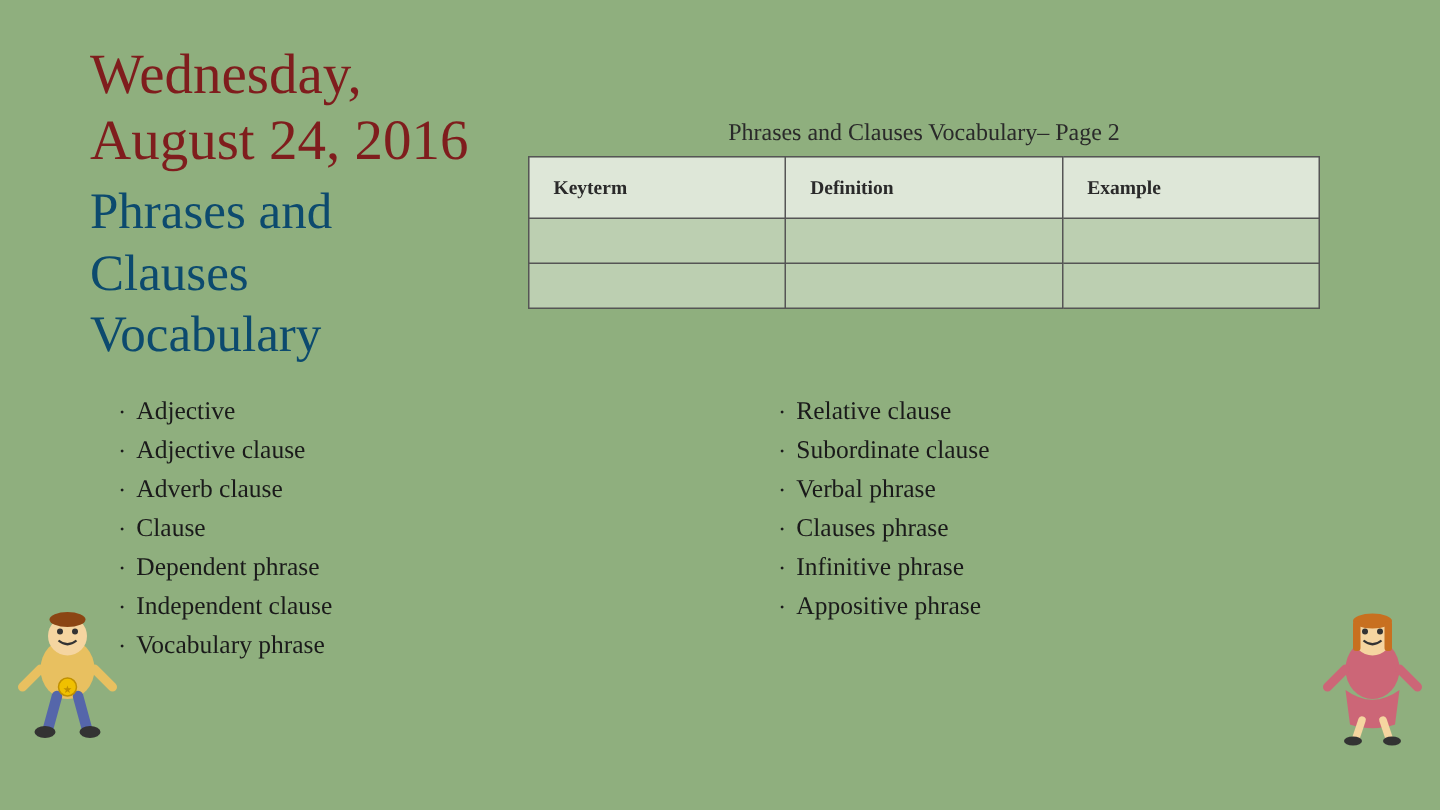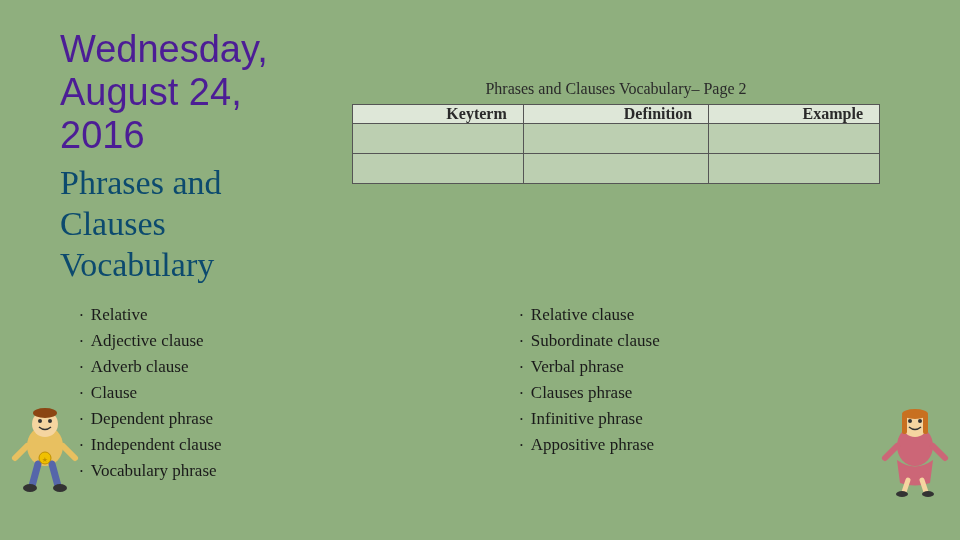--- a/index.html
+++ b/index.html
@@ -15,24 +15,24 @@
 
     .main-container {
       padding: 28px 40px 20px 60px;
       width: 100%;
       height: 100%;
       position: relative;
     }
 
     .title {
       font-size: 38px;
-      color: #4c1d95;
+      color: #7f1d1d;
       font-weight: normal;
       margin-bottom: 6px;
-      font-family: Liberation Sans, sans-serif;
+      font-family: Liberation Serif, serif;
     }
 
     .subtitle {
       font-size: 34px;
       color: #0c4a6e;
       font-weight: normal;
       font-family: 'Georgia', serif;
       line-height: 1.2;
     }
 
@@ -53,25 +53,25 @@
     }
 
     .table {
       width: 100%;
       border-collapse: collapse;
       background: rgba(255,255,255,0.4);
     }
 
     .table th {
       border: 1px solid #555;
-      padding: 0 16px;
-      font-size: 16px;
+      padding: 12px 16px;
+      font-size: 13px;
       font-weight: bold;
       color: #2a2a2a;
-      text-align: right;
+      text-align: left;
       background: rgba(255,255,255,0.5);
     }
 
     .table td {
       border: 1px solid #555;
       padding: 10px 16px;
       font-size: 14px;
       color: #2a2a2a;
       height: 30px;
     }
@@ -182,21 +182,21 @@
           </tr>
         </tbody>
       </table>
     </div>
   </div>
 
   <div class="bullet-section">
     <div class="bullet-column">
       <div class="bullet-item">
         <span class="bullet-dot">•</span>
-        <span>Relative</span>
+        <span>Adjective</span>
       </div>
       <div class="bullet-item">
         <span class="bullet-dot">•</span>
         <span>Adjective clause</span>
       </div>
       <div class="bullet-item">
         <span class="bullet-dot">•</span>
         <span>Adverb clause</span>
       </div>
       <div class="bullet-item">

